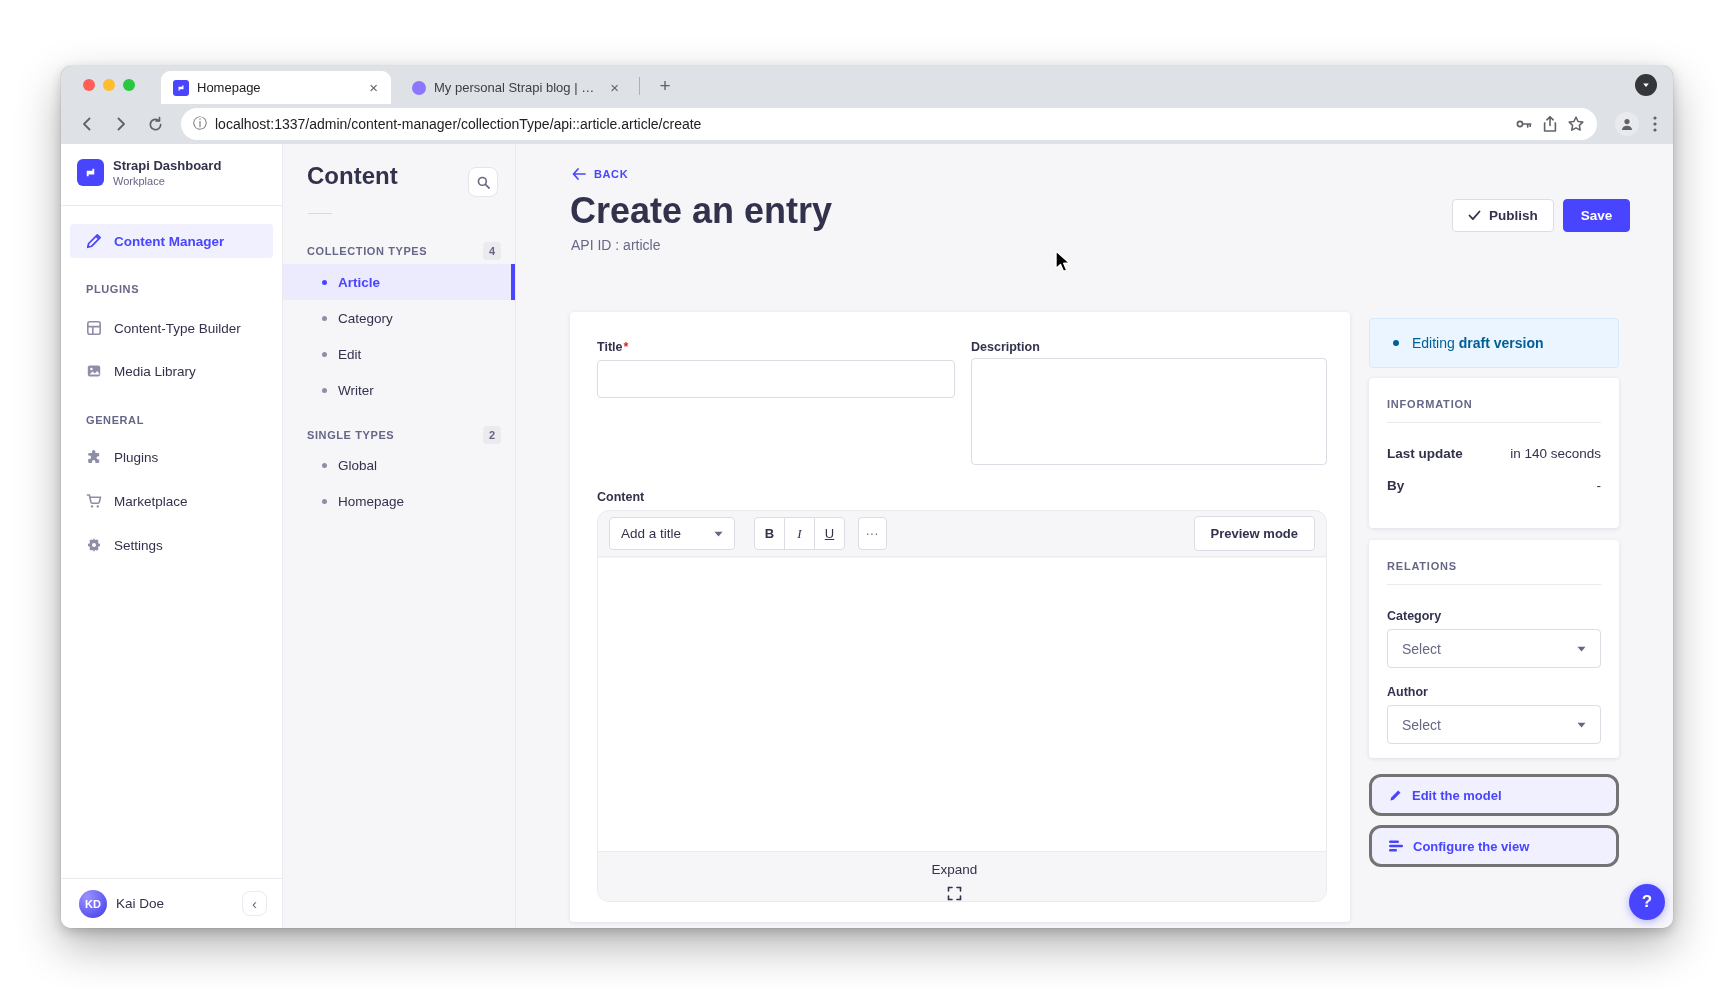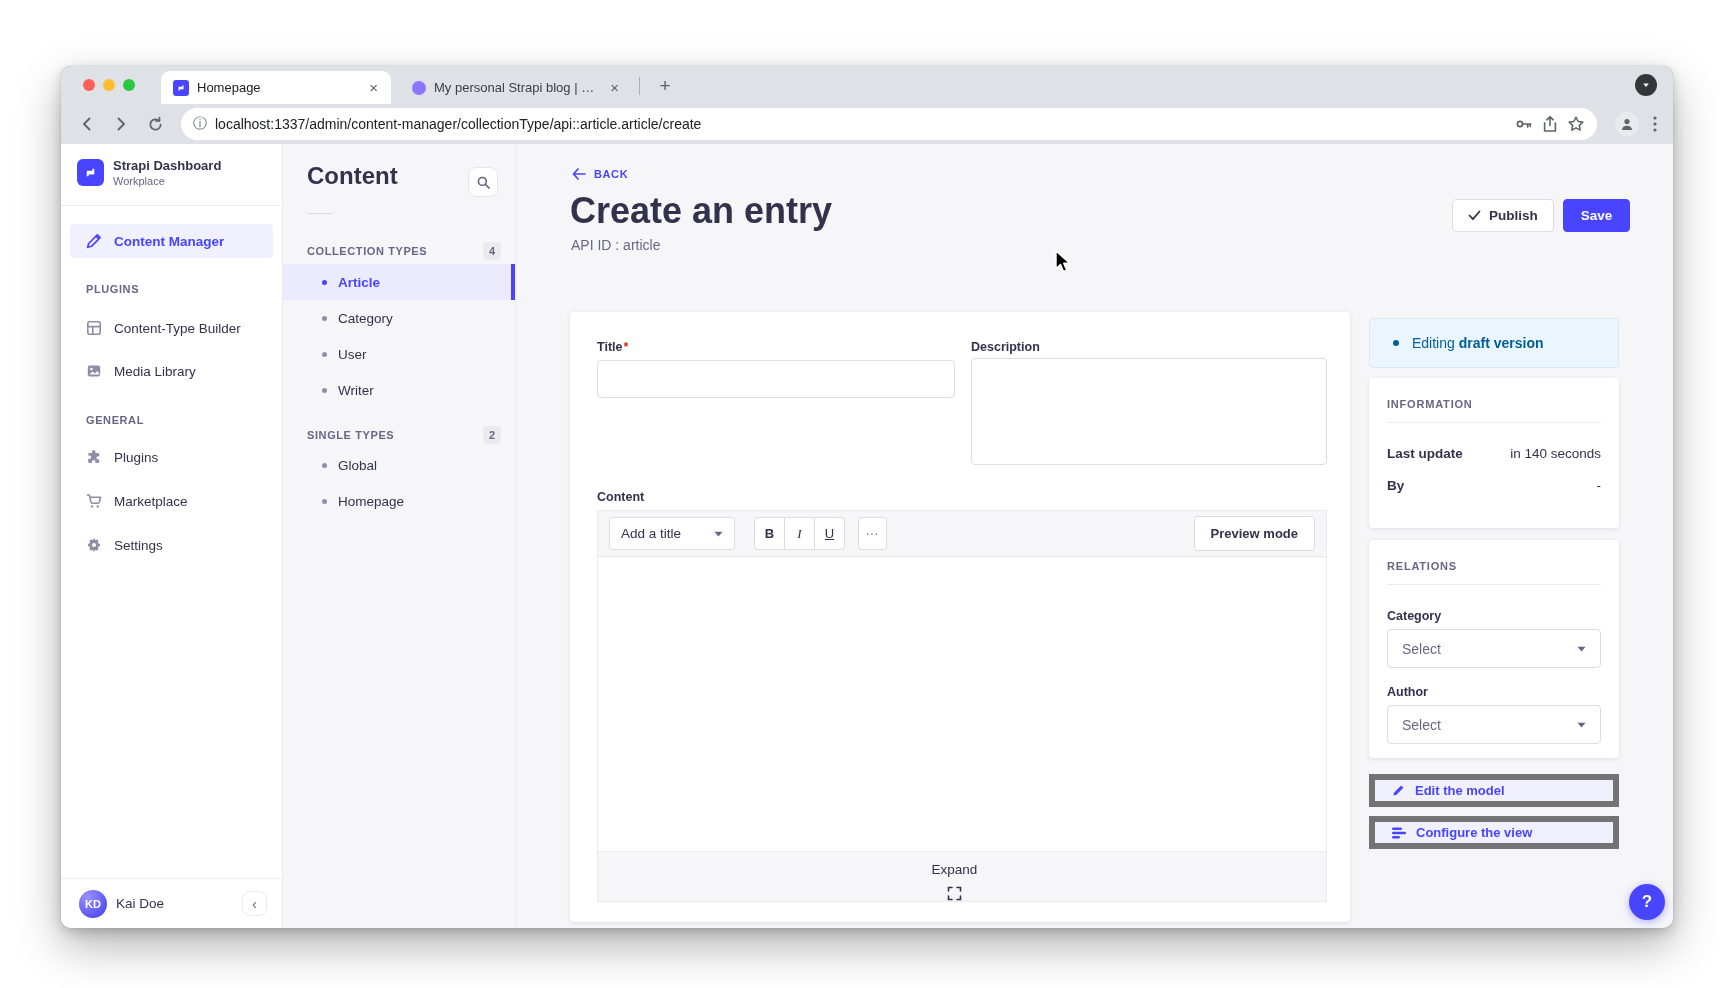--- a/index.html
+++ b/index.html
@@ -90,21 +90,21 @@
   .btn-save { height:33px; padding:0 17px; background:#4945ff; border:1px solid #4945ff; border-radius:4px;
               display:flex; align-items:center; font-size:13.5px; font-weight:bold; color:#fff; }
 
   .card { position:absolute; left:54px; top:168px; width:780px; height:610px; background:#fff;
           border-radius:4px; box-shadow:0 1px 4px rgba(33,33,52,.1); }
   .f-label { position:absolute; font-size:12.5px; font-weight:bold; color:#32324d; }
   .req { color:#d02b20; margin-left:1px; }
   .input-box { position:absolute; background:#fff; border:1px solid #dcdce4; border-radius:4px; }
 
   .editor { position:absolute; left:27px; top:198px; width:730px; height:392px;
-            border:1px solid #eaeaef; border-radius:0; background:#f6f6f9; overflow:hidden; }
+            border:1px solid #eaeaef; border-radius:12px; background:#f6f6f9; overflow:hidden; }
   .ed-toolbar { height:46px; display:flex; align-items:center; padding:0 11px; border-bottom:1px solid #eaeaef; }
   .hsel { width:126px; height:33px; background:#fff; border:1px solid #dcdce4; border-radius:4px;
           display:flex; align-items:center; justify-content:space-between; padding:0 11px;
           font-size:13.5px; color:#32324d; }
   .fmt-group { display:flex; margin-left:19px; }
   .fmt-btn { width:31px; height:33px; background:#fff; border:1px solid #dcdce4; margin-left:-1px;
              display:flex; align-items:center; justify-content:center; font-size:13px; color:#32324d; }
   .fmt-btn:first-child { border-radius:4px 0 0 4px; margin-left:0; }
   .fmt-btn:last-child { border-radius:0 4px 4px 0; }
   .fmt-b { font-weight:bold; }
@@ -127,21 +127,21 @@
   .banner-text { font-size:14px; color:#006096; }
   .aside-card { background:#fff; border-radius:4px; box-shadow:0 1px 4px rgba(33,33,52,.1); padding:0 18px; }
   .aside-heading { font-size:11px; font-weight:bold; letter-spacing:.8px; color:#666687; padding-top:20px; }
   .aside-div { height:1px; background:#eaeaef; margin-top:12px; }
   .info-row { display:flex; justify-content:space-between; align-items:center; font-size:13.5px; color:#32324d; }
   .info-row .lbl { font-weight:bold; }
   .rel-label { font-size:12.5px; font-weight:bold; color:#32324d; }
   .rel-select { height:39px; margin-top:6px; background:#fff; border:1px solid #dcdce4; border-radius:4px;
                 display:flex; align-items:center; justify-content:space-between; padding:0 14px;
                 font-size:14px; color:#666687; }
-  .aside-btn { height:33px; background:#f0f0ff; border:6px solid #737373; border-radius:0;
+  .aside-btn { height:42px; background:#f0f0ff; border:3px solid #737373; border-radius:12px;
                display:flex; align-items:center; gap:10px; padding:0 17px;
                font-size:13px; font-weight:bold; color:#4945ff; }
   .help-fab { position:absolute; right:8px; bottom:8px; width:36px; height:36px; border-radius:50%;
               background:#4945ff; color:#fff; font-size:17px; font-weight:bold;
               display:flex; align-items:center; justify-content:center; box-shadow:0 2px 8px rgba(73,69,255,.4); }
 
   .cursor { position:absolute; left:1052px; top:250px; pointer-events:none; }
   svg { display:block; }
 </style>
 </head>
@@ -346,21 +346,21 @@
           <span class="dot"></span>
           <span>Article</span>
           <span class="active-bar"></span>
         </div>
         <div class="sub-row" style="top:156px">
           <span class="dot"></span>
           <span>Category</span>
         </div>
         <div class="sub-row" style="top:192px">
           <span class="dot"></span>
-          <span>User</span>
+          <span>Edit</span>
         </div>
         <div class="sub-row" style="top:228px">
           <span class="dot"></span>
           <span>Writer</span>
         </div>
 
         <div class="group-label" style="top:285px">SINGLE TYPES</div>
         <div class="group-badge" style="top:282px">2</div>
 
         <div class="sub-row" style="top:303px">

